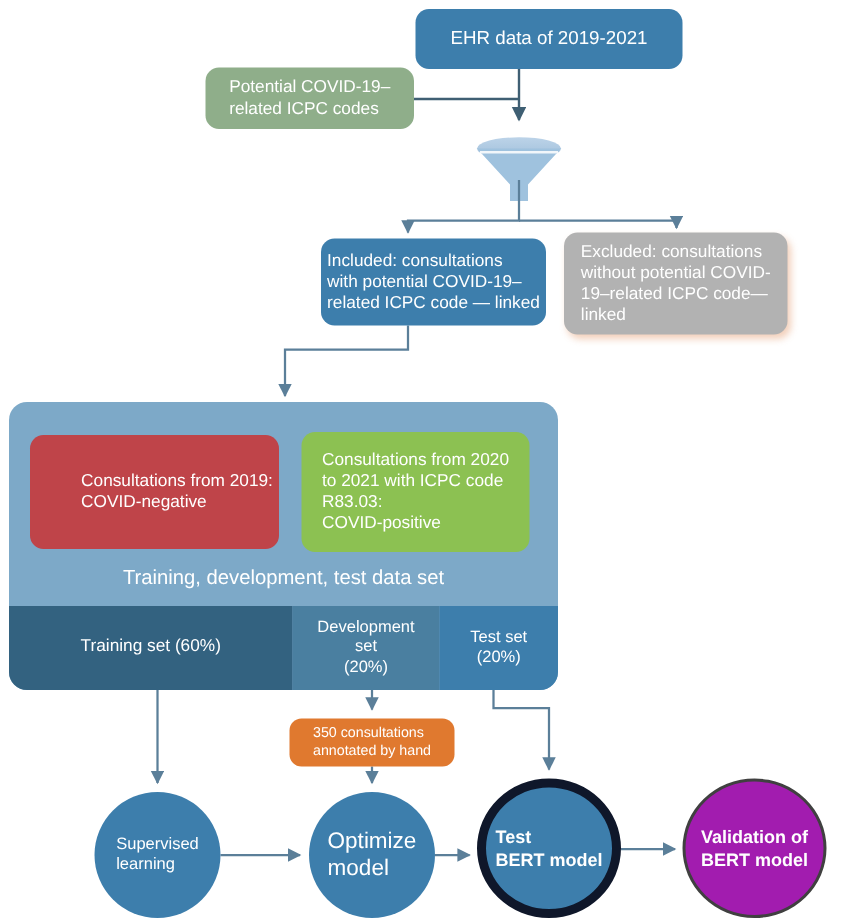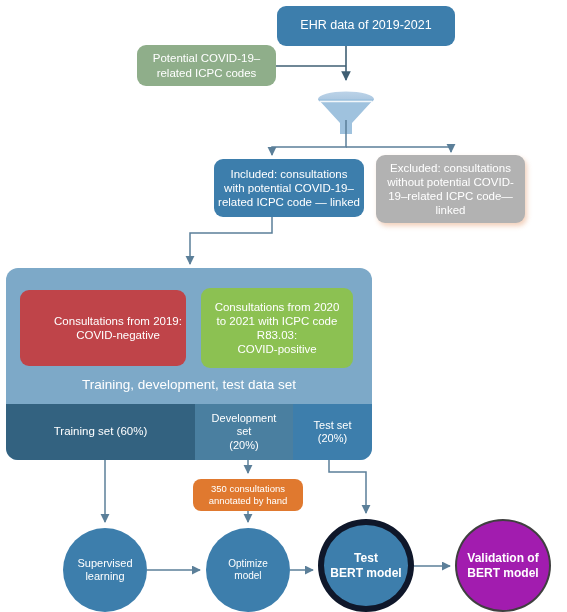--- a/index.html
+++ b/index.html
@@ -19,21 +19,20 @@
     left: 0; top: 0;
     width: 567px;
     height: 612px;
   }
   .node {
     position: absolute;
     box-sizing: border-box;
     display: flex;
     align-items: center;
     justify-content: center;
-    text-align: center;
     color: #ffffff;
     line-height: 1.22;
     white-space: pre-line;
   }
   .rrect { border-radius: 9px; }
   .circle { border-radius: 50%; }
 
   
   #ehr-box {
     left: 277px; top: 6px; width: 178px; height: 40px;
@@ -123,21 +122,21 @@
 
   
   #supervised-circle {
     left: 63px; top: 528px; width: 84px; height: 84px;
     background: #3d7eac;
     font-size: 11px;
   }
   #optimize-circle {
     left: 206px; top: 528px; width: 84px; height: 84px;
     background: #3d7eac;
-    font-size: 10px;
+    font-size: 15px;
   }
   #test-bert-circle {
     left: 318px; top: 519px; width: 96px; height: 93px;
     background: #3d7eac;
     border: 6px solid #0f172a;
     font-size: 12px;
     font-weight: bold;
   }
   #validation-bert-circle {
     left: 455px; top: 519px; width: 96px; height: 93px;

